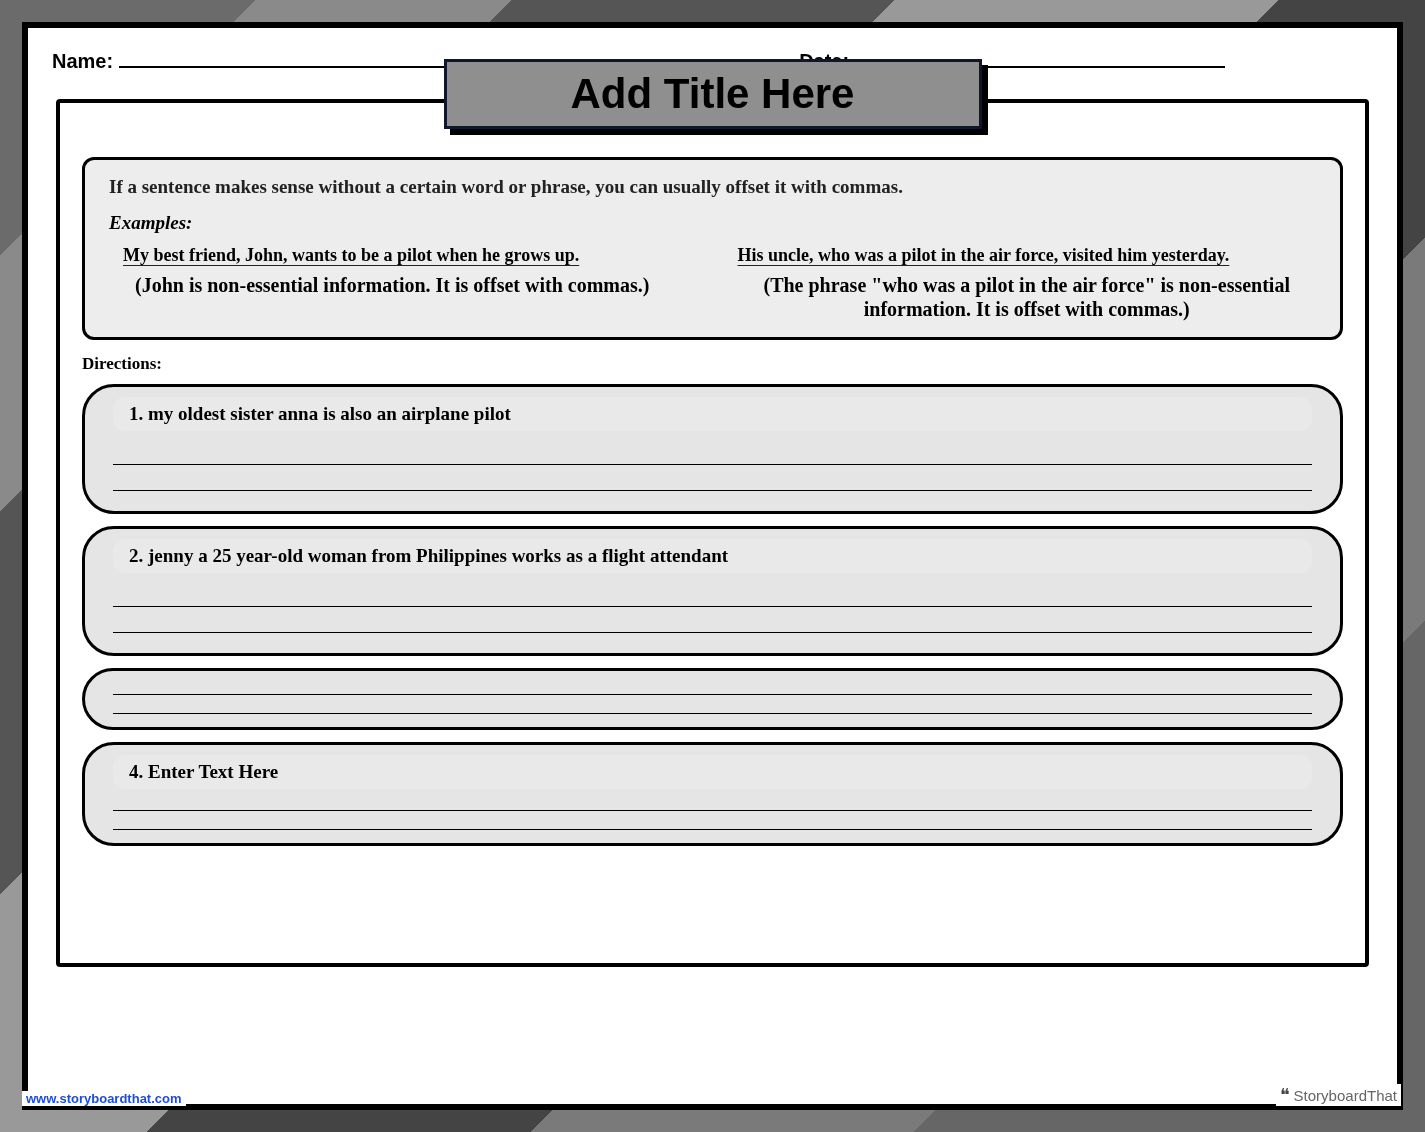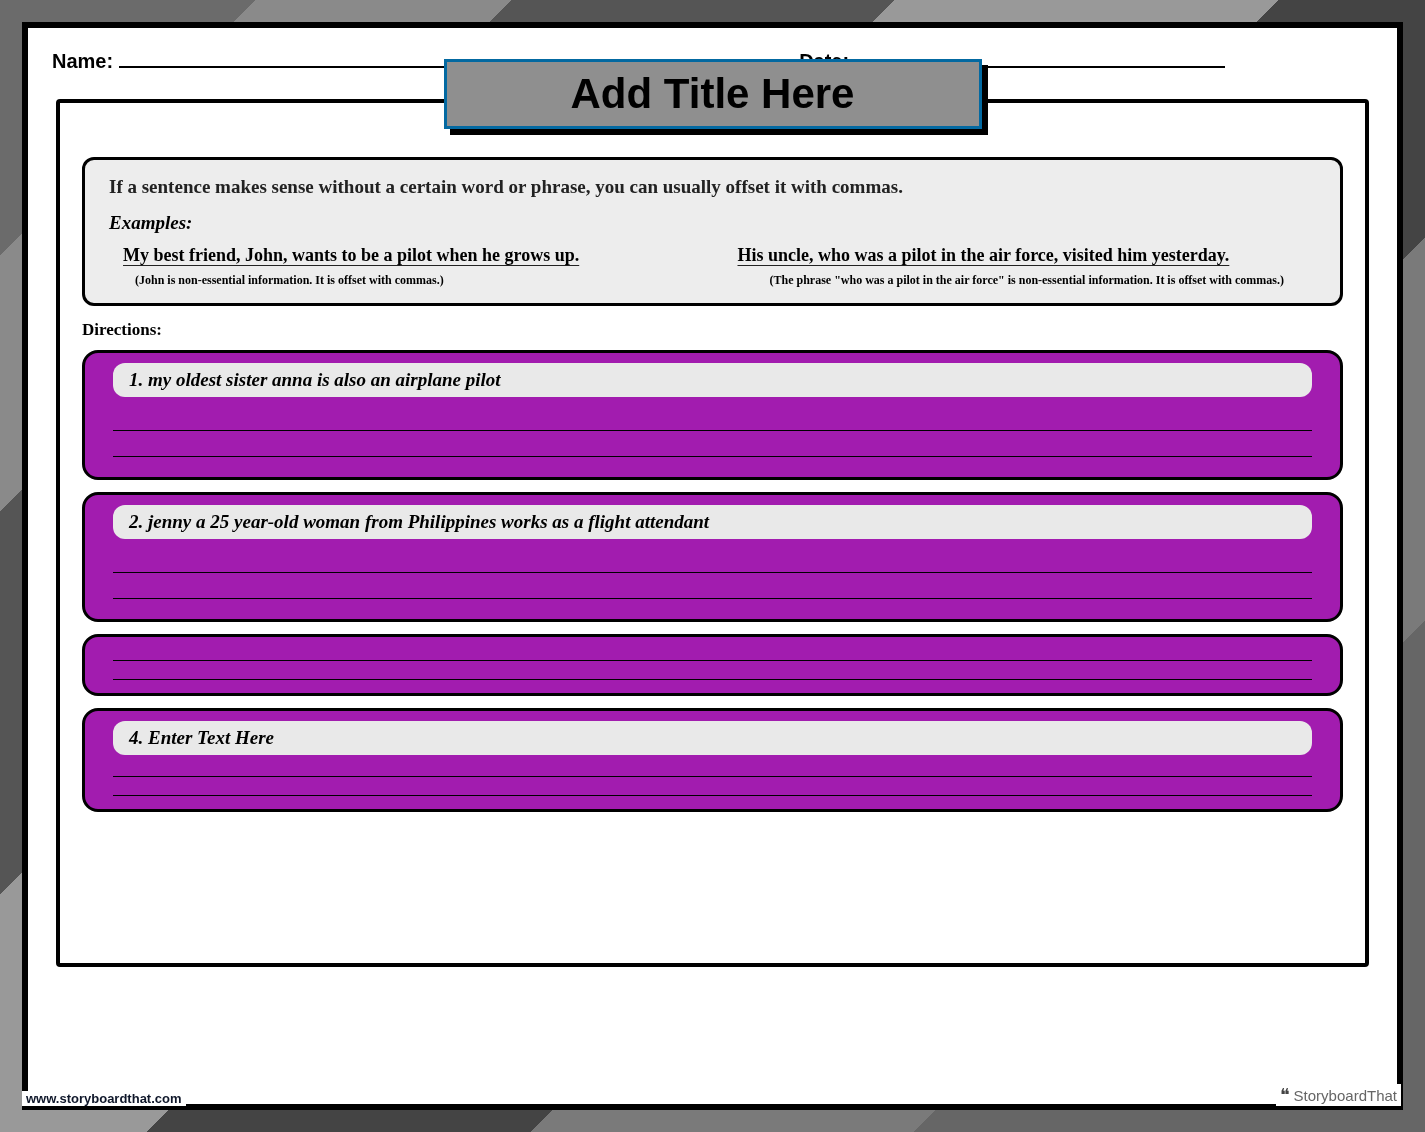--- a/index.html
+++ b/index.html
@@ -75,21 +75,21 @@
   }
   .title-plate-shadow {
     position: absolute;
     top: 6px; left: 6px;
     width: 100%; height: 100%;
     background: #000;
   }
   .title-plate {
     position: relative;
     background: #8f8f8f;
-    border: 3px solid #0369a1;
+    border: 3px solid #0f172a;
     width: 538px;
     height: 70px;
     display: flex;
     align-items: center;
     justify-content: center;
     font-family: Arial, Helvetica, sans-serif;
     font-weight: 900;
     font-size: 42px;
     color: #000;
   }
@@ -124,42 +124,41 @@
   }
   .example-sentence {
     font-weight: bold;
     font-size: 18px;
     text-decoration: underline;
     text-decoration-color: #222;
     text-underline-offset: 4px;
     line-height: 1.25;
   }
   .example-note {
-    font-size: 12px;
+    font-size: 20px;
     font-weight: bold;
     text-align: center;
     margin-top: 6px;
     line-height: 1.2;
   }
   .example-col.left .example-note { text-align: left; padding-left: 12px; }
 
   .directions-label {
     font-weight: bold;
     font-size: 17px;
     margin: 6px 0 10px 0;
     font-family: Georgia, serif;
   }
 
   .q-box {
     border: 3px solid #000;
-    border-radius: 16px;
+    border-radius: 32px;
     padding: 10px 28px 14px 28px;
     margin-bottom: 12px;
-    background: #a21caf;
-    font-style: italic;
+    background: #e5e5e5;
   }
   .q-prompt {
     background: #e9e9e9;
     border-radius: 12px;
     padding: 6px 16px;
     font-weight: bold;
     font-size: 19px;
     margin-bottom: 14px;
   }
   .answer-line {
@@ -171,21 +170,21 @@
   .q-box.compact .q-prompt { margin-bottom: 8px; }
   .q-box.compact .answer-line { height: 14px; margin-bottom: 5px; }
 
   .footer-url {
     position: absolute;
     left: 0; bottom: 4px;
     background: #fff;
     font-family: Arial, sans-serif;
     font-size: 13px;
     font-weight: bold;
-    color: #0f172a;
+    color: #1d4ed8;
     padding: 0 4px;
   }
   .footer-brand {
     position: absolute;
     right: 2px; bottom: 4px;
     background: #fff;
     font-family: Arial, sans-serif;
     font-size: 15px;
     color: #666;
     padding: 0 4px;

